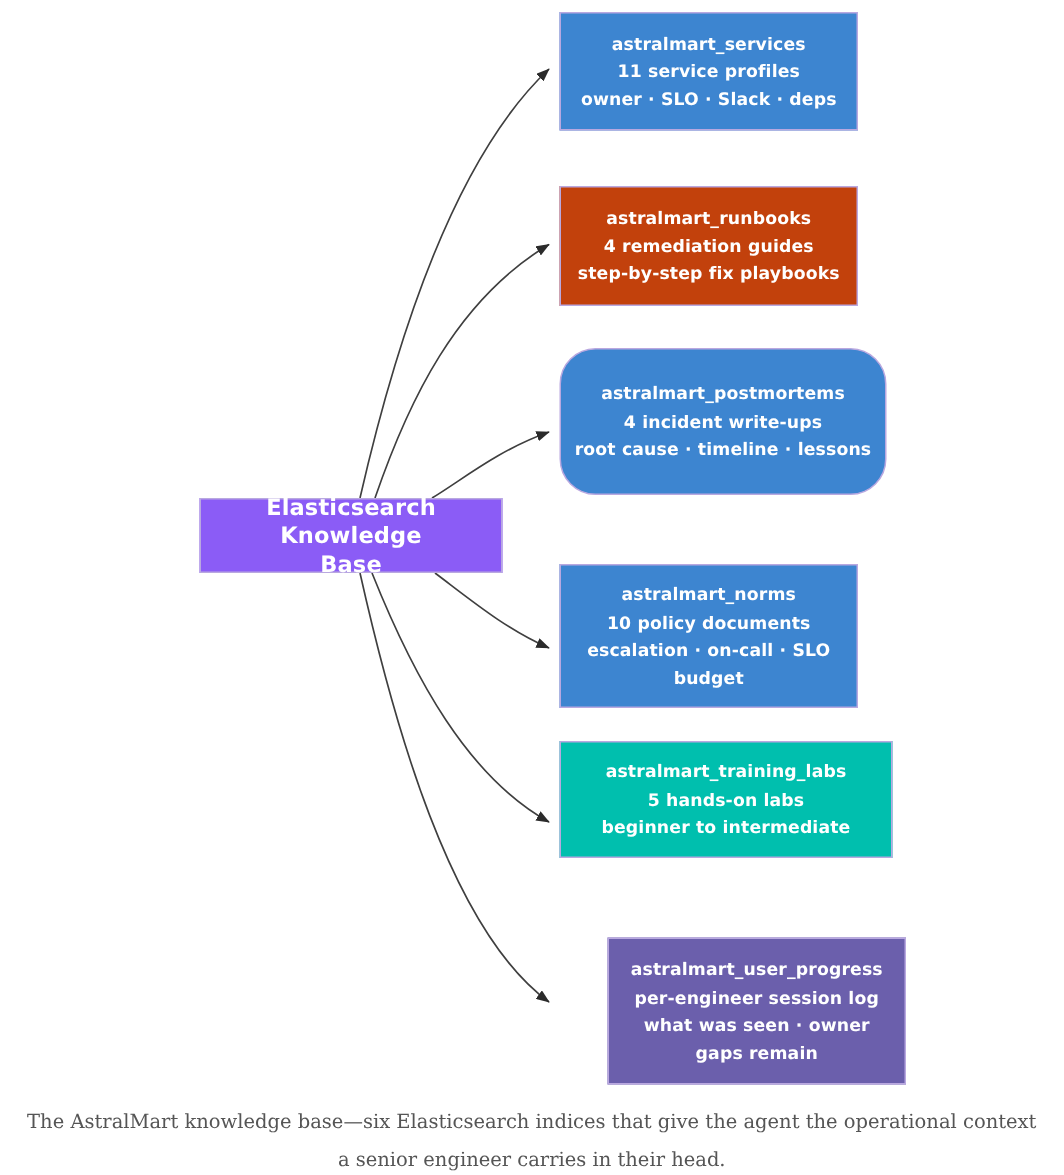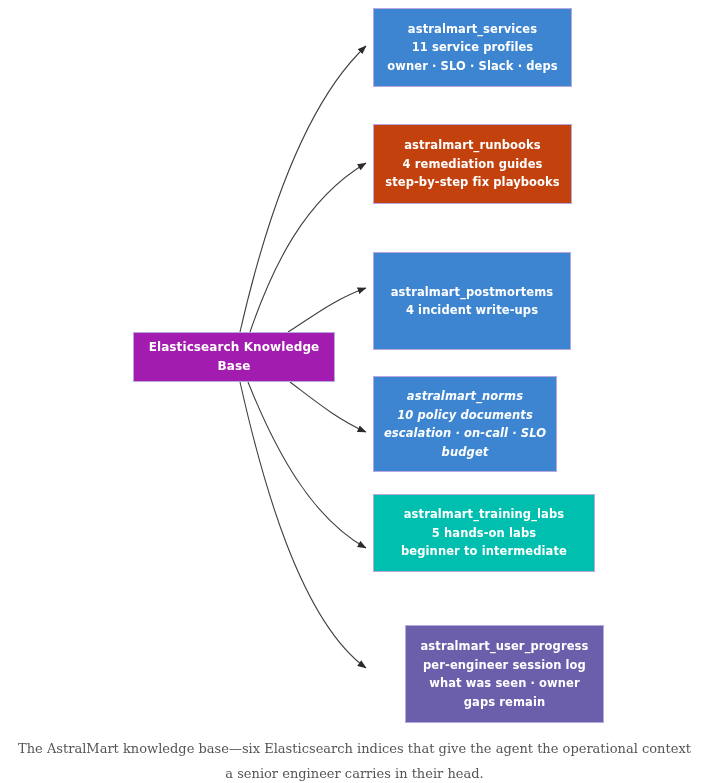--- a/index.html
+++ b/index.html
@@ -54,30 +54,30 @@
     display: block;
     width: 100%;
   }
 
   
   #node-hub {
     left: 133px;
     top: 332px;
     width: 202px;
     height: 50px;
-    background: #a21caf;
-    font-size: 12px;
+    background: #8b5cf6;
+    font-size: 15px;
     line-height: 19px;
   }
 
   
   #node-services      { left: 373px; top: 8px;   width: 199px; height: 79px;  background: #3d85d0; }
   #node-runbooks      { left: 373px; top: 124px; width: 199px; height: 80px;  background: #c2410c; }
-  #node-postmortems   { left: 373px; top: 252px; width: 198px; height: 98px;  background: #3d85d0; }
-  #node-norms         { left: 373px; top: 376px; width: 184px; height: 96px;  background: #3d85d0; font-style: italic; }
+  #node-postmortems   { left: 373px; top: 232px; width: 218px; height: 98px;  background: #3d85d0; border-radius: 24px; }
+  #node-norms         { left: 373px; top: 376px; width: 199px; height: 96px;  background: #3d85d0; }
   #node-training-labs { left: 373px; top: 494px; width: 222px; height: 78px;  background: #00bfae; }
   #node-user-progress { left: 373px; top: 625px; width: 199px; height: 98px;  background: #6b5fac; margin-left: 32px; }
 
   #caption {
     position: absolute;
     left: 0;
     top: 736px;
     width: 709px;
     text-align: center;
     font-family: "DejaVu Serif", serif;
@@ -123,20 +123,21 @@
 
   <div class="node" id="node-runbooks">
     <span class="node-line">astralmart_runbooks</span>
     <span class="node-line">4 remediation guides</span>
     <span class="node-line">step-by-step fix playbooks</span>
   </div>
 
   <div class="node" id="node-postmortems">
     <span class="node-line">astralmart_postmortems</span>
     <span class="node-line">4 incident write-ups</span>
+    <span class="node-line">root cause · timeline · lessons</span>
   </div>
 
   <div class="node" id="node-norms">
     <span class="node-line">astralmart_norms</span>
     <span class="node-line">10 policy documents</span>
     <span class="node-line">escalation · on-call · SLO budget</span>
   </div>
 
   <div class="node" id="node-training-labs">
     <span class="node-line">astralmart_training_labs</span>

